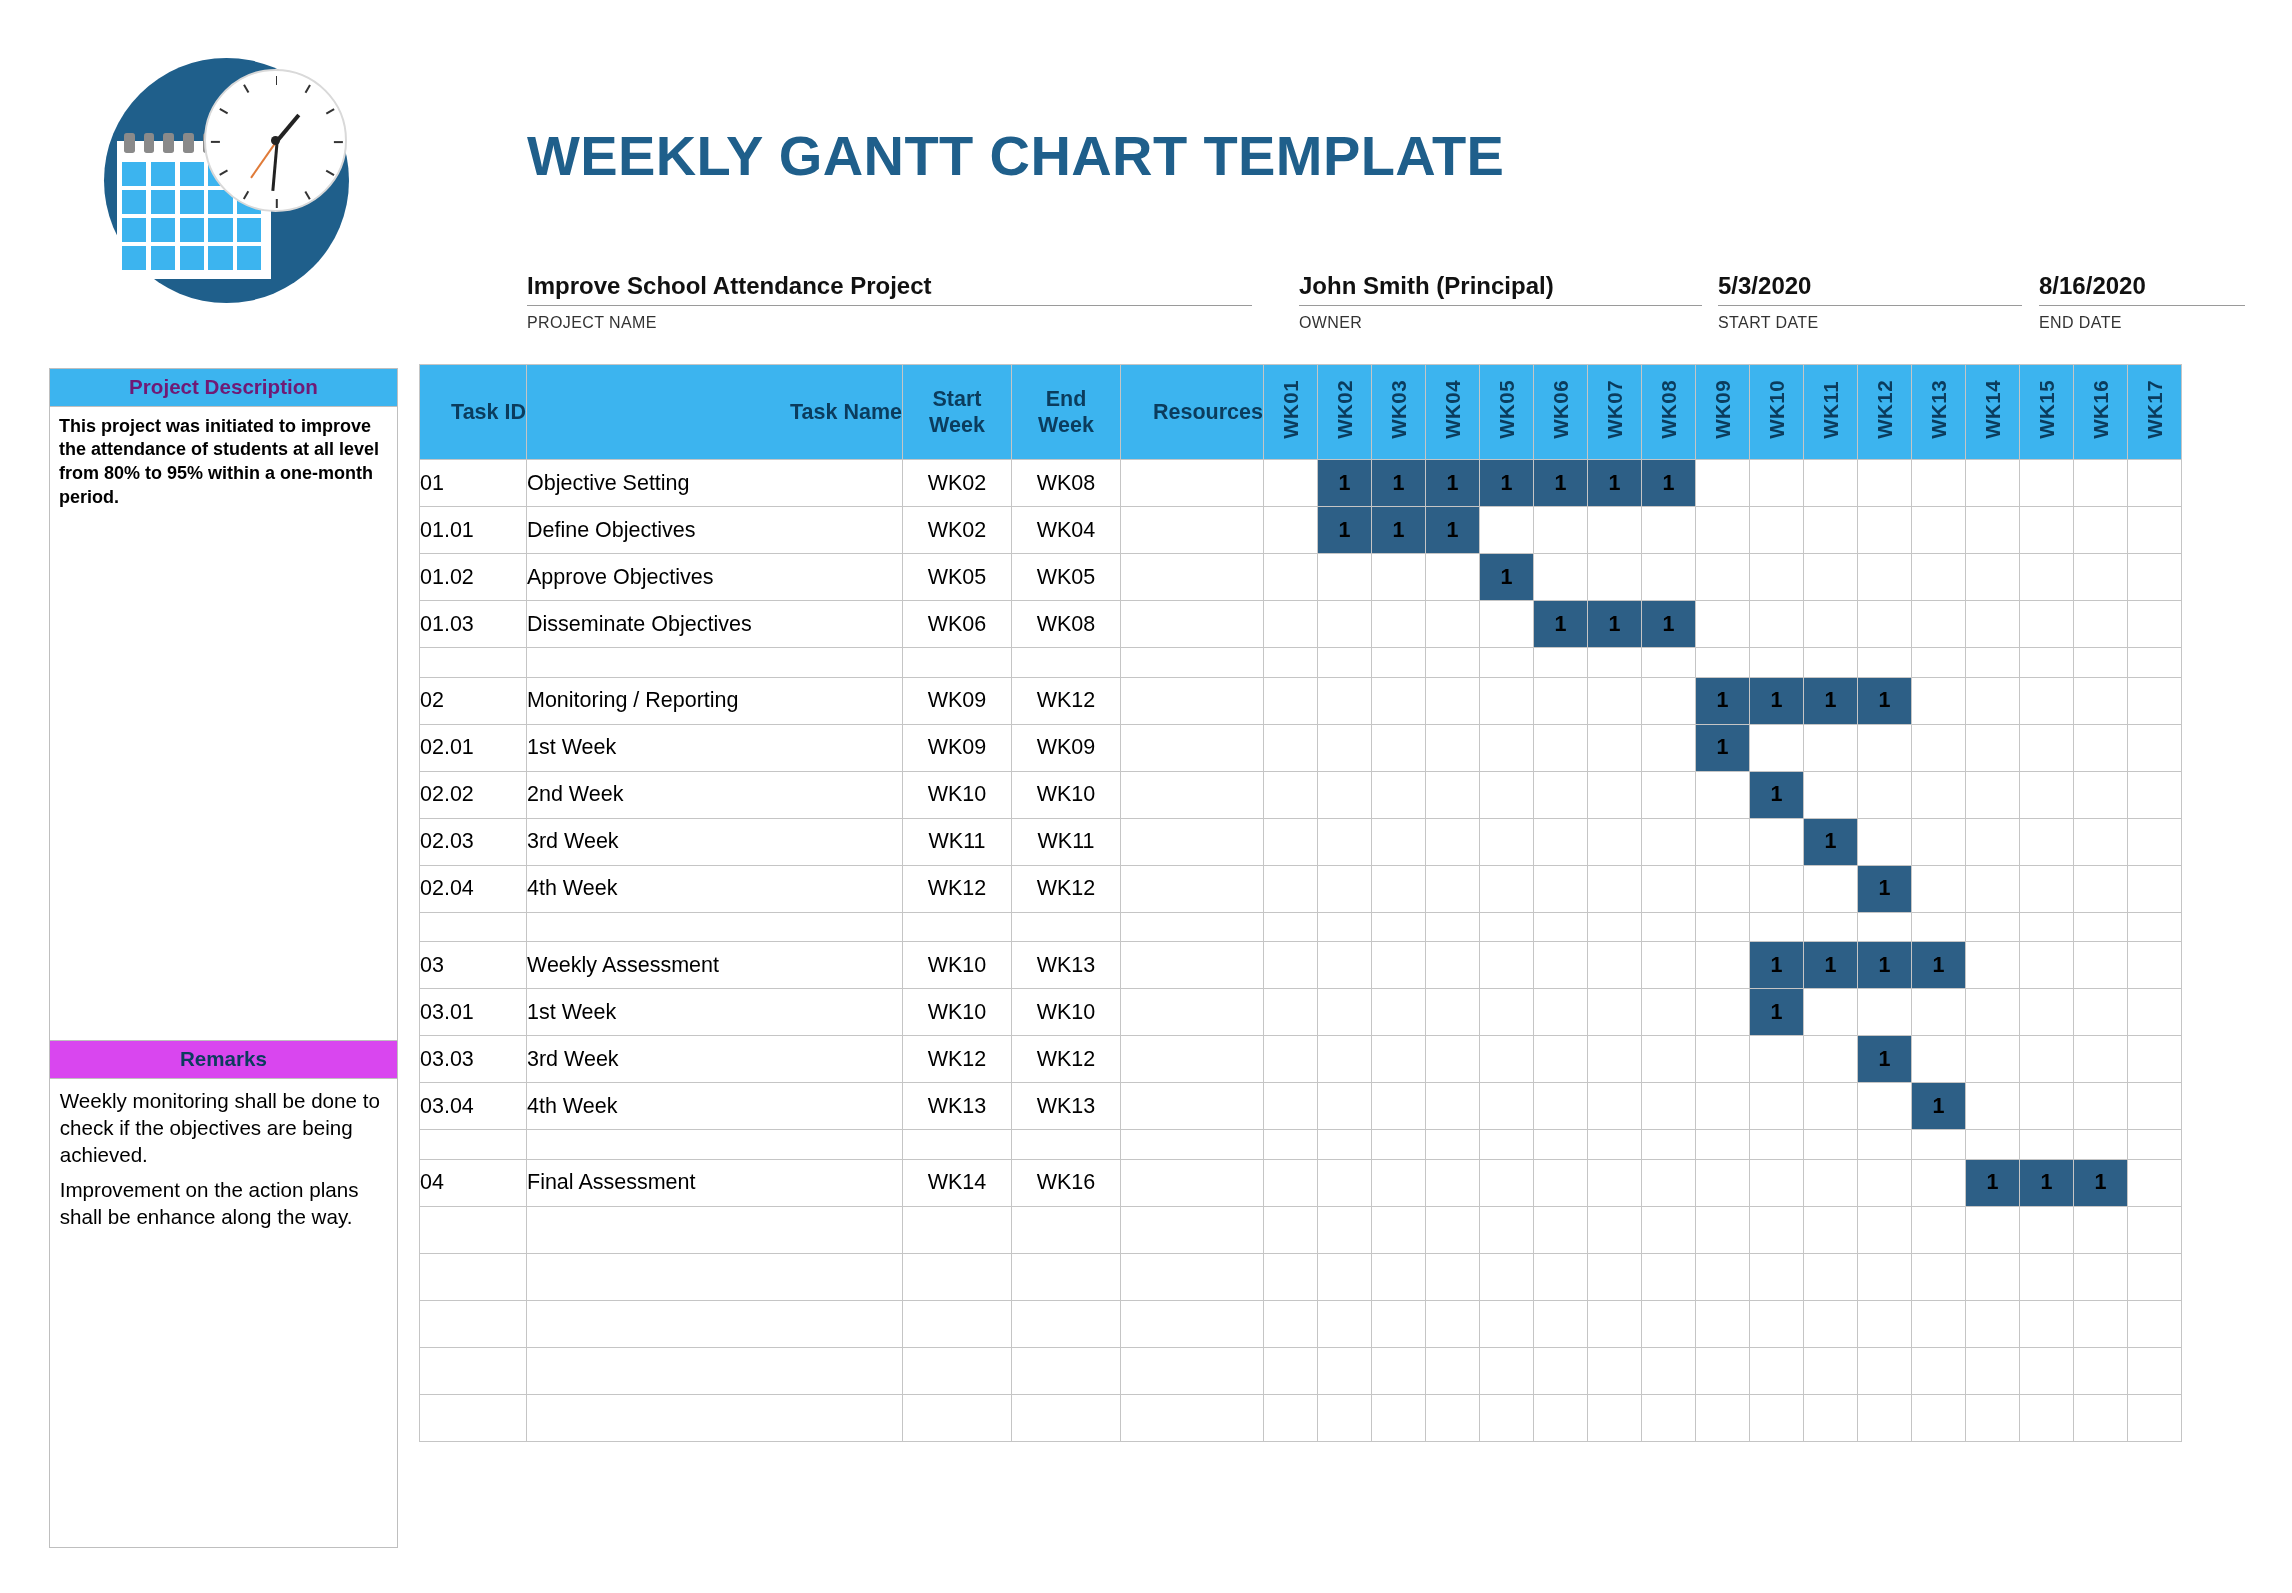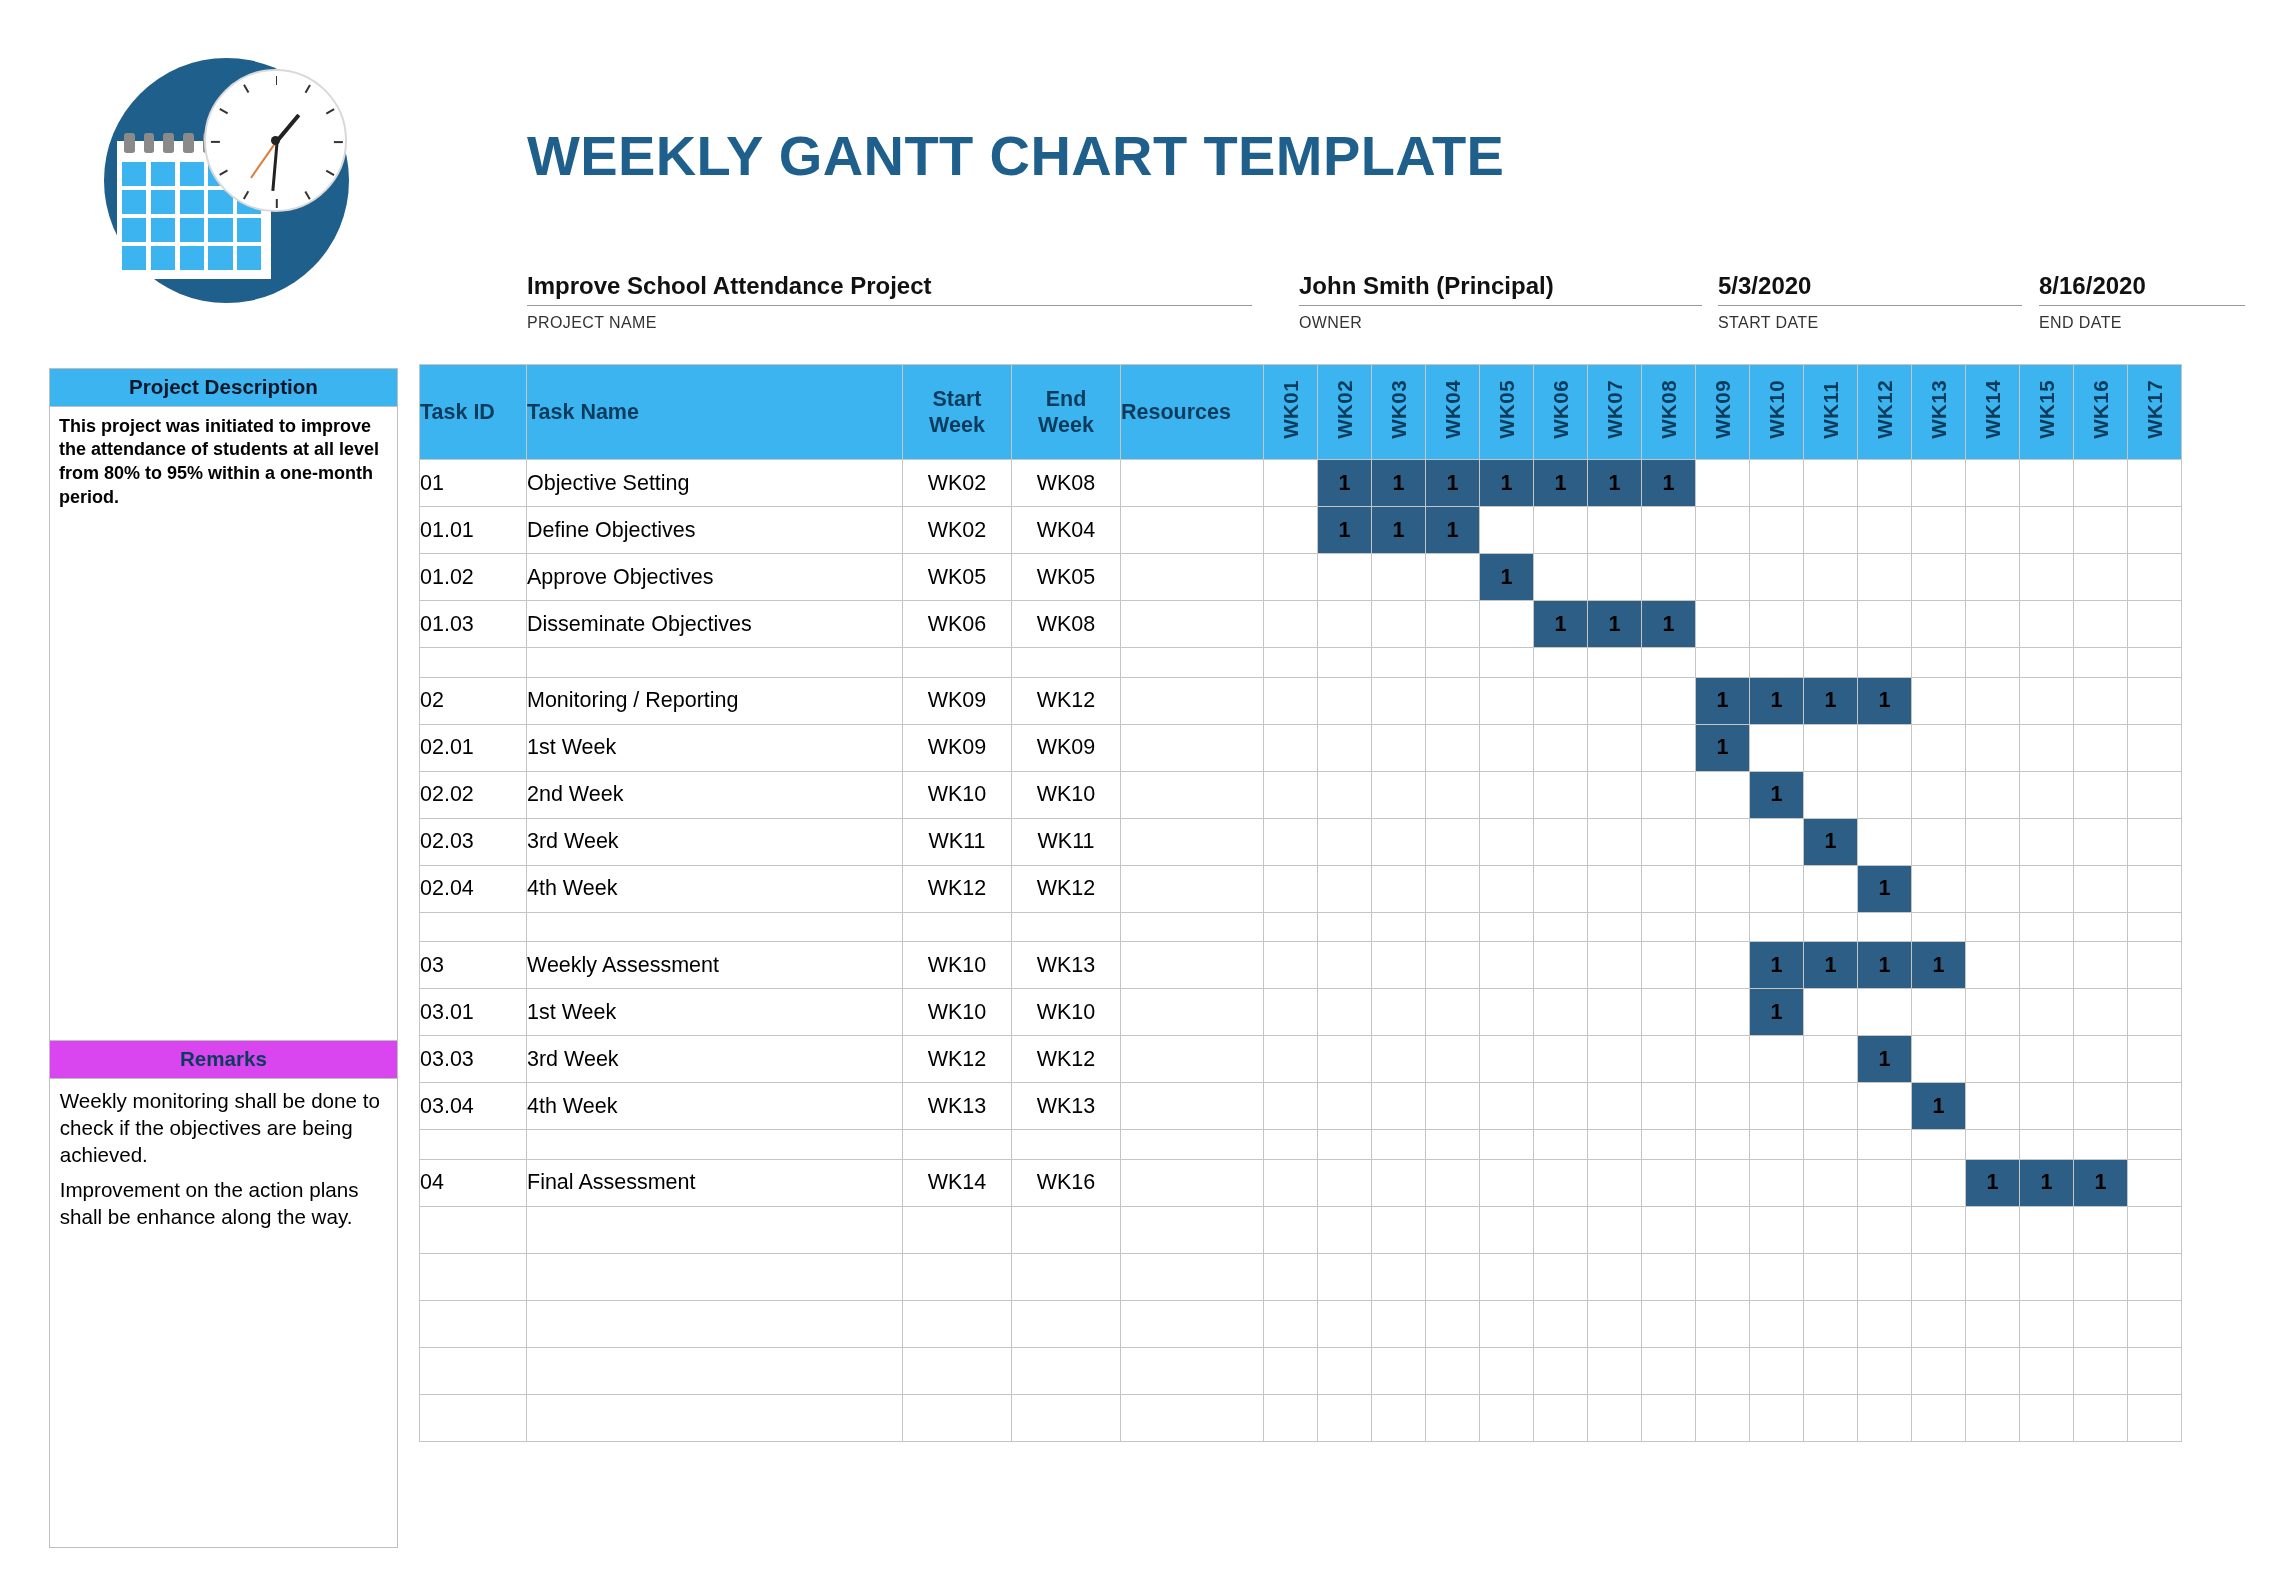--- a/index.html
+++ b/index.html
@@ -144,21 +144,21 @@
     position: absolute;
     left: 49px;
     top: 360px;
     width: 349px;
     height: 1180px;
     border: 0.9px solid #bfbfbf;
     box-sizing: border-box;
   }
   .box-head {
     background: #3cb4ef;
-    color: #0f172a;
+    color: #701a75;
     font-weight: bold;
     font-size: 20.6px;
     text-align: center;
     padding: 6.3px 0 7.2px 0;
     border-bottom: 0.9px solid #bfbfbf;
   }
   .desc-body {
     padding: 7.2px 9px 0 9px;
     font-size: 18px;
     font-weight: bold;
@@ -223,21 +223,21 @@
     transform: rotate(180deg);
     display: inline-block;
     letter-spacing: 0.4px;
   }
   .c-taskid  { width: 107px; text-align: left; padding-left: 9px; }
   .c-taskname{ width: 376px; text-align: left; padding-left: 10.7px; }
   .c-sw      { width: 109px; text-align: center; }
   .c-ew      { width: 109px; text-align: center; }
   .c-res     { width: 143px; text-align: left; padding-left: 7.2px; }
   .cell      { width: 54px; text-align: center; }
-  .hdr th.c-taskname, .hdr th.c-taskid, .hdr th.c-res { text-align: left; padding-left:0; }
+  .hdr th.c-taskname, .hdr th.c-taskid, .hdr th.c-res { text-align: right; padding-left:0; }
   .two-line { line-height: 1.22; }
   .filled {
     background: #2d5f86;
     color: #d93025;
     font-size: 18px;
     font-weight: bold;
   }
   .blank-row td { height: 29.6px; }
 </style>
 </head>

